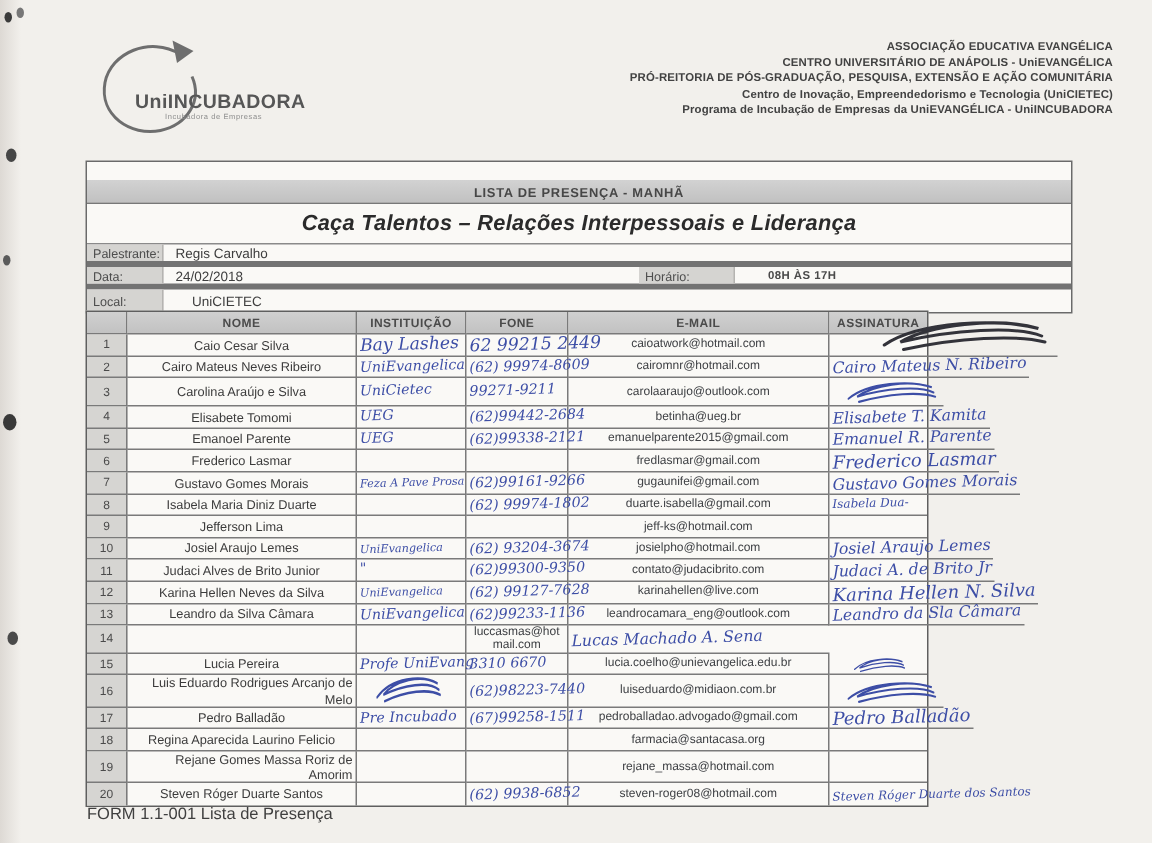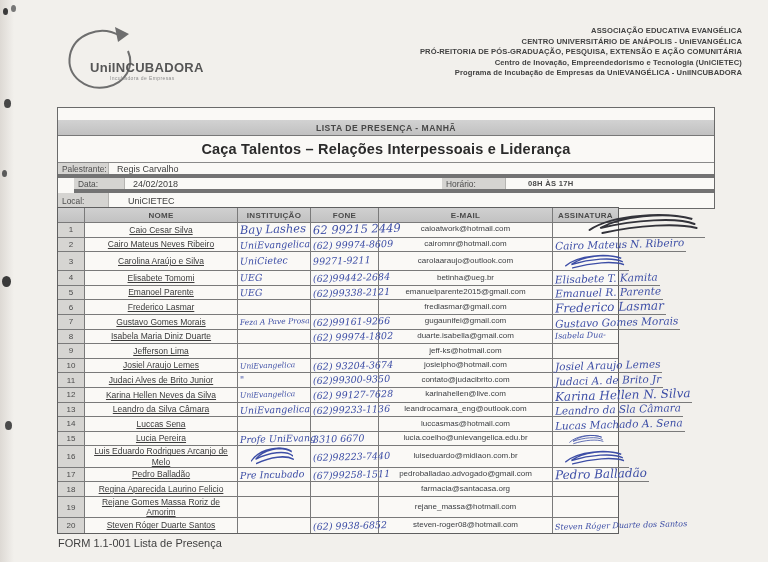--- a/index.html
+++ b/index.html
@@ -21,40 +21,40 @@
   .brand{position:absolute; left:14px; top:36px; font-size:13px; font-weight:bold; color:#565656; letter-spacing:.3px;padding-left:16px;}
   .tagline{position:absolute; left:50px; top:51px; font-size:5px; color:#8d8d8d; letter-spacing:.4px;}
   .org{position:absolute; right:26px; top:26px; text-align:right; font-weight:bold; color:#424242;}
   .org div{font-size:7.6px; line-height:10.6px; letter-spacing:.1px;}
   
   .formbox{position:absolute; left:57px; top:107px; width:658px; border:1px solid #6a6a6a; background:#faf9f6;}
   .banner{height:16px; background:linear-gradient(#d2d2d2,#c1c1c1); border-bottom:1px solid #787878;
           display:flex; align-items:center; justify-content:center;
           font-size:8.6px; font-weight:bold; color:#474747; letter-spacing:.5px;margin-top:12px;}
   .doc-title{height:27px; display:flex; align-items:center; justify-content:center; border-bottom:1px solid #8a8a8a;
-          font-size:14.5px; font-weight:bold; color:#2b2b2b; letter-spacing:.2px;}
+          font-size:14.5px; font-weight:bold; font-style:italic; color:#2b2b2b; letter-spacing:.2px;}
   .info-row{display:grid; min-height:15px; border-bottom:4px solid #737373; align-items:center;}
   .info-row:last-child{border-bottom:none;gap:11px;}
   .ir-a{grid-template-columns:51px 1fr;}
-  .ir-b{grid-template-columns:51px 317px 64px 1fr;margin-left:16px;}
+  .ir-b{grid-template-columns:51px 317px 64px 1fr;}
   .lbl{background:#d5d4d1; align-self:stretch; display:flex; align-items:center; padding-left:4px;
        font-size:8.4px; color:#4e4e4e; border-right:1px solid #b5b4b1;}
   .val{padding-left:8px; font-size:9px; color:#3e3e3e;}
   .val-sm{padding-left:22px; font-size:7.6px; font-weight:bold; color:#4a4a4a; letter-spacing:.3px;}
   
   .table{position:absolute; left:57px; top:207px; width:562px; border:1px solid #5f5f5f; background:#faf9f6;}
   .tr{display:grid; grid-template-columns:27px 153px 73px 68px 174px 1fr; min-height:14.6px;}
   .td{border-right:1px solid #7a7a7a; border-bottom:1px solid #7a7a7a; display:flex; align-items:center;
       justify-content:center; overflow:visible; position:relative; padding:0 2px;}
   .td:last-child{border-right:none;}
   .tr:last-child .td{border-bottom:none;}
   .thead .td{background:linear-gradient(#d0d0d0,#c2c2c2); font-size:8px; font-weight:bold; color:#4b4b4b;
       letter-spacing:.3px; min-height:15px;}
   .td-num{background:#d6d5d2; font-size:8px; color:#4a4a4a;}
-  .td-nome{font-size:8.5px; line-height:1.2; text-align:center; color:#3b3b3b;text-decoration:underline;}
+  .td-nome{font-size:8.5px; line-height:1.2; text-align:right; color:#3b3b3b;}
   .td-email{font-size:8px; color:#3e4044; text-align:center; word-break:break-all; line-height:1.1;}
   .hwcell{justify-content:flex-start;}
   .hw{font-family:"DejaVu Serif", serif; font-style:italic; color:var(--ink-hand);
       white-space:nowrap; transform:rotate(-1.6deg); line-height:1;}
   .hw-sm{font-size:7.5px;} .hw-md{font-size:9.5px;} .hw-lg{font-size:11.5px;}
   .td-sig .hw{font-size:10.5px;}
   .td-sig .hw.hw-sm{font-size:8px;} .td-sig .hw.hw-lg{font-size:12px;}
   .scr{display:block; overflow:visible;}
   .scr path{fill:none; stroke:currentColor; stroke-width:2; stroke-linecap:round;}
   .scr-dark{color:#33333a; width:122px; height:26px; margin:-13px 0 0 26px; position:relative; z-index:5;}
@@ -283,21 +283,20 @@
           <div class="td td-fone hwcell">
             <span class="hw hw-md">(62)99233-1136</span>
           </div>
           <div class="td td-email">leandrocamara_eng@outlook.com</div>
           <div class="td td-sig hwcell">
             <span class="hw hw-md">Leandro da Sla Câmara</span>
           </div>
         </div>
         <div class="tr">
           <div class="td td-num">14</div>
-          <div class="td td-nome">Luccas Sena</div>
           <div class="td td-inst hwcell"></div>
           <div class="td td-fone hwcell"></div>
           <div class="td td-email">luccasmas@hotmail.com</div>
           <div class="td td-sig hwcell">
             <span class="hw hw-md">Lucas Machado A. Sena</span>
           </div>
         </div>
         <div class="tr">
           <div class="td td-num">15</div>
           <div class="td td-nome">Lucia Pereira</div>

